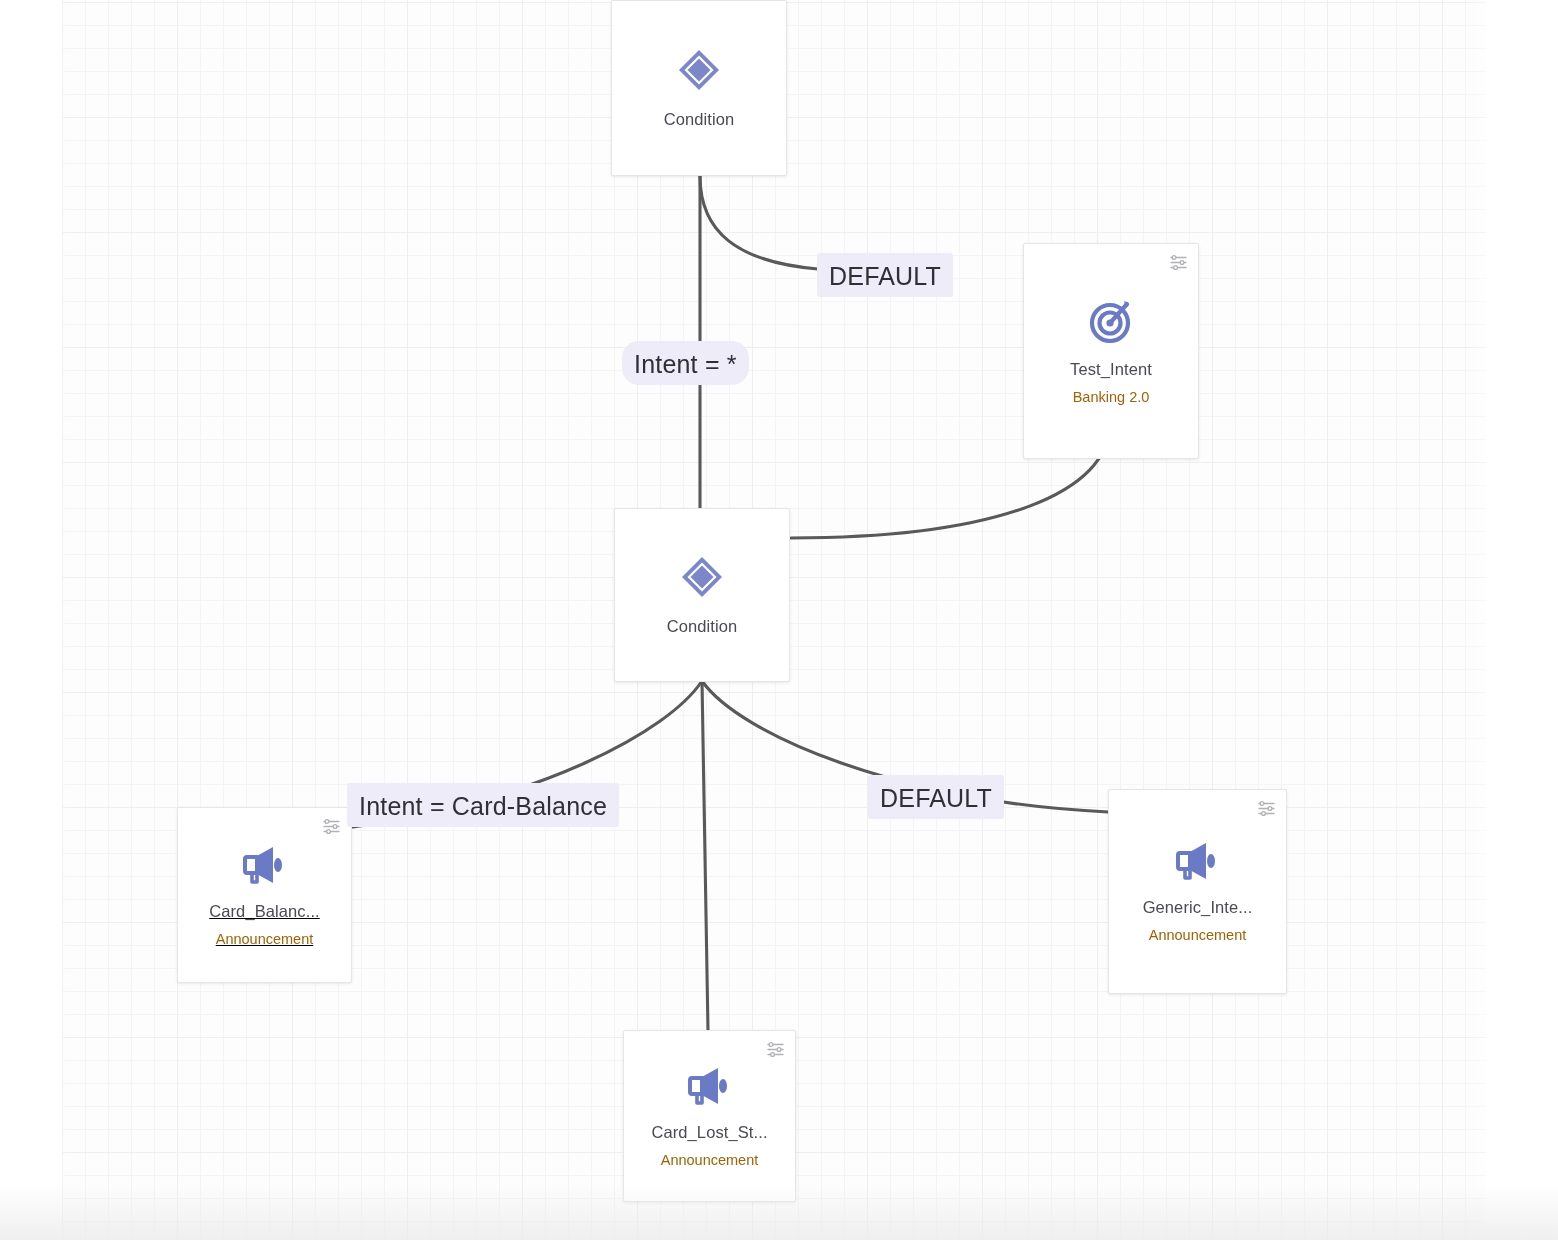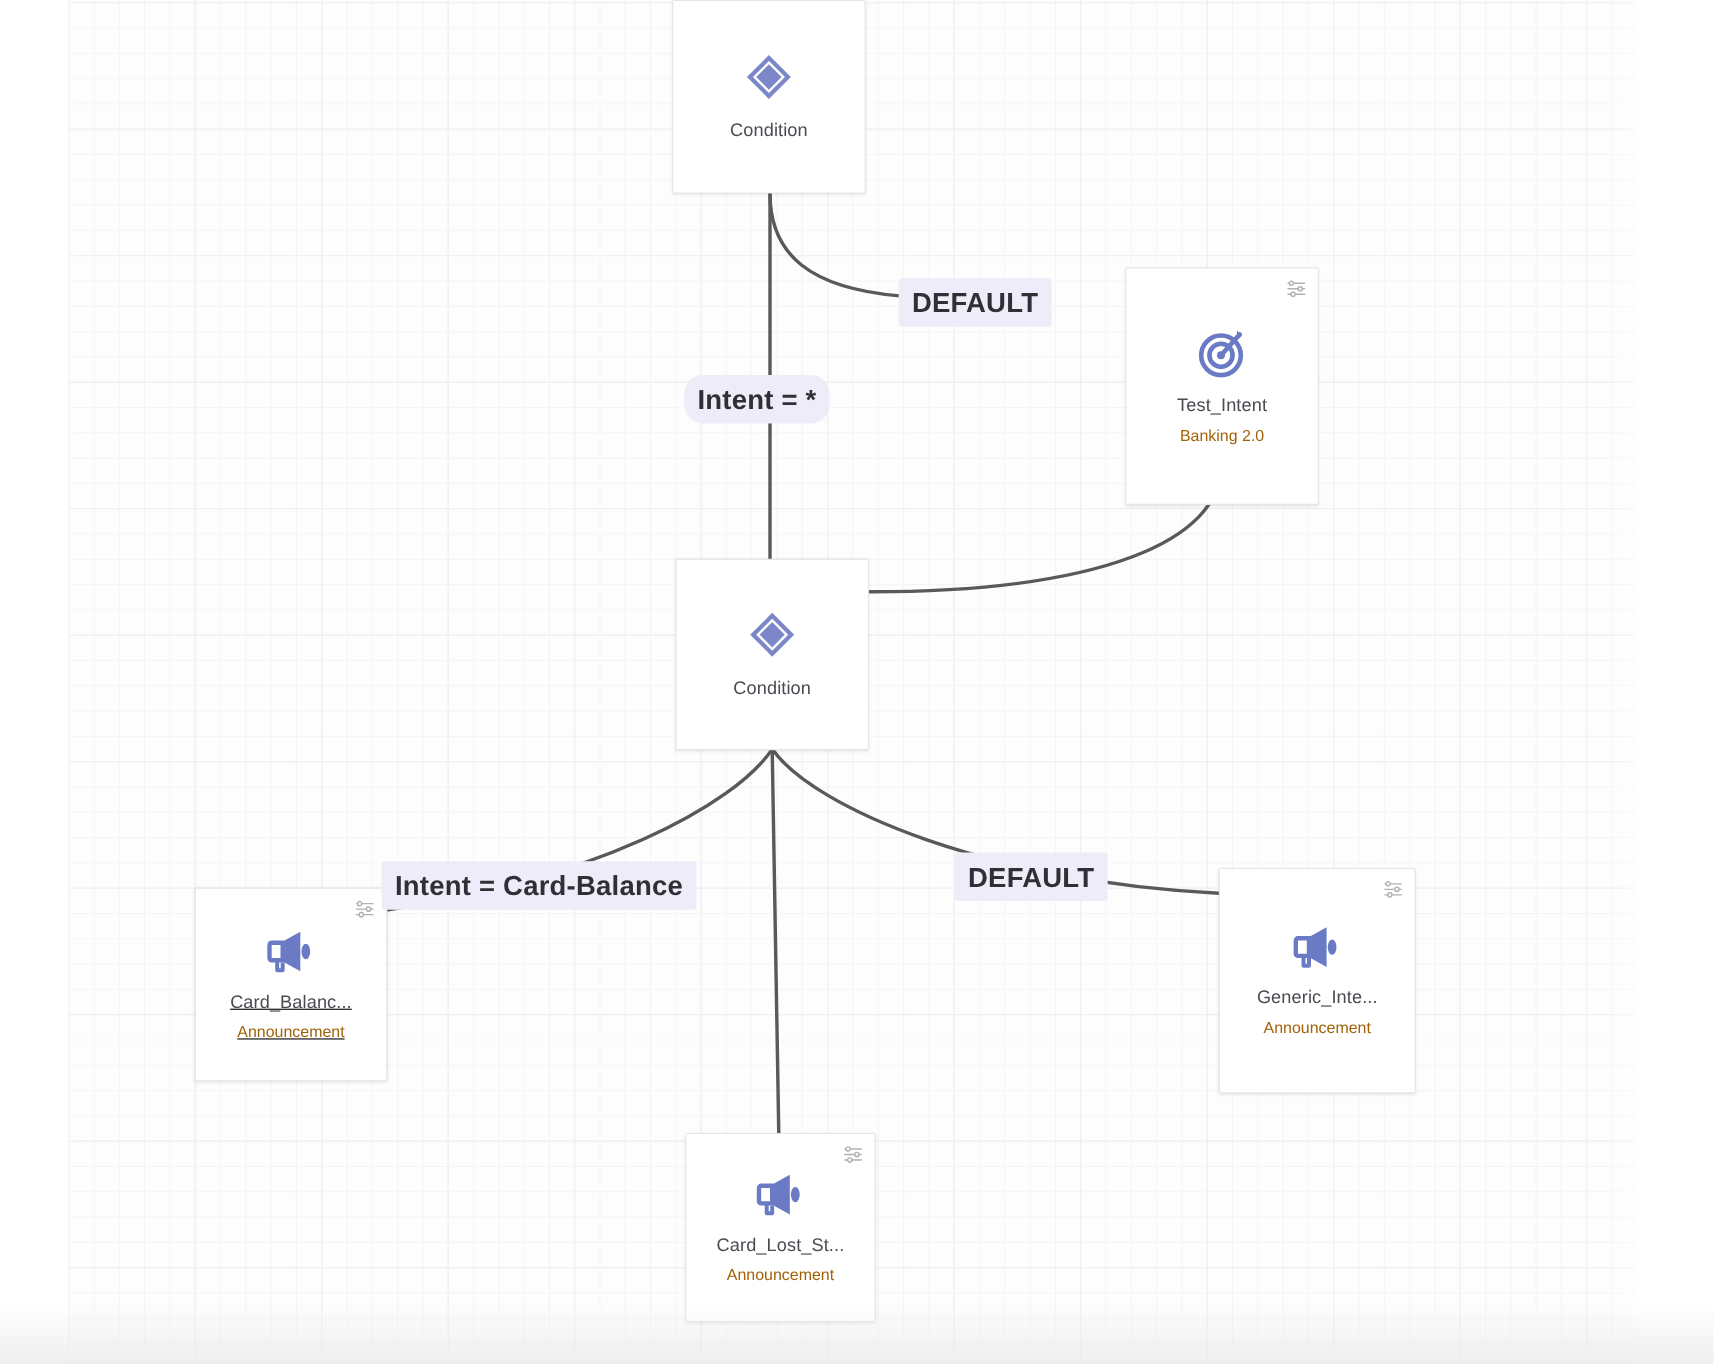--- a/index.html
+++ b/index.html
@@ -134,21 +134,20 @@
   .edge-label {
     position: absolute;
     background: #eeecf8;
     color: #2f2f35;
     border-radius: 3px;
     padding: 9px 12px 6px 12px;
     font-size: 25px;
     letter-spacing: 0.2px;
     white-space: nowrap;
     line-height: 1.15;
-    font-weight: bold;
   }
   #label-default-1     { left: 817px; top: 253px; }
   #label-intent-star   { left: 622px; top: 341px; border-radius: 17px; }
   #label-card-balance  { left: 347px; top: 783px; }
   #label-default-2     { left: 868px; top: 775px; }
   #label-card-lost     { left: 526px; top: 852px; }
 </style>
 </head>
 <body>
 

